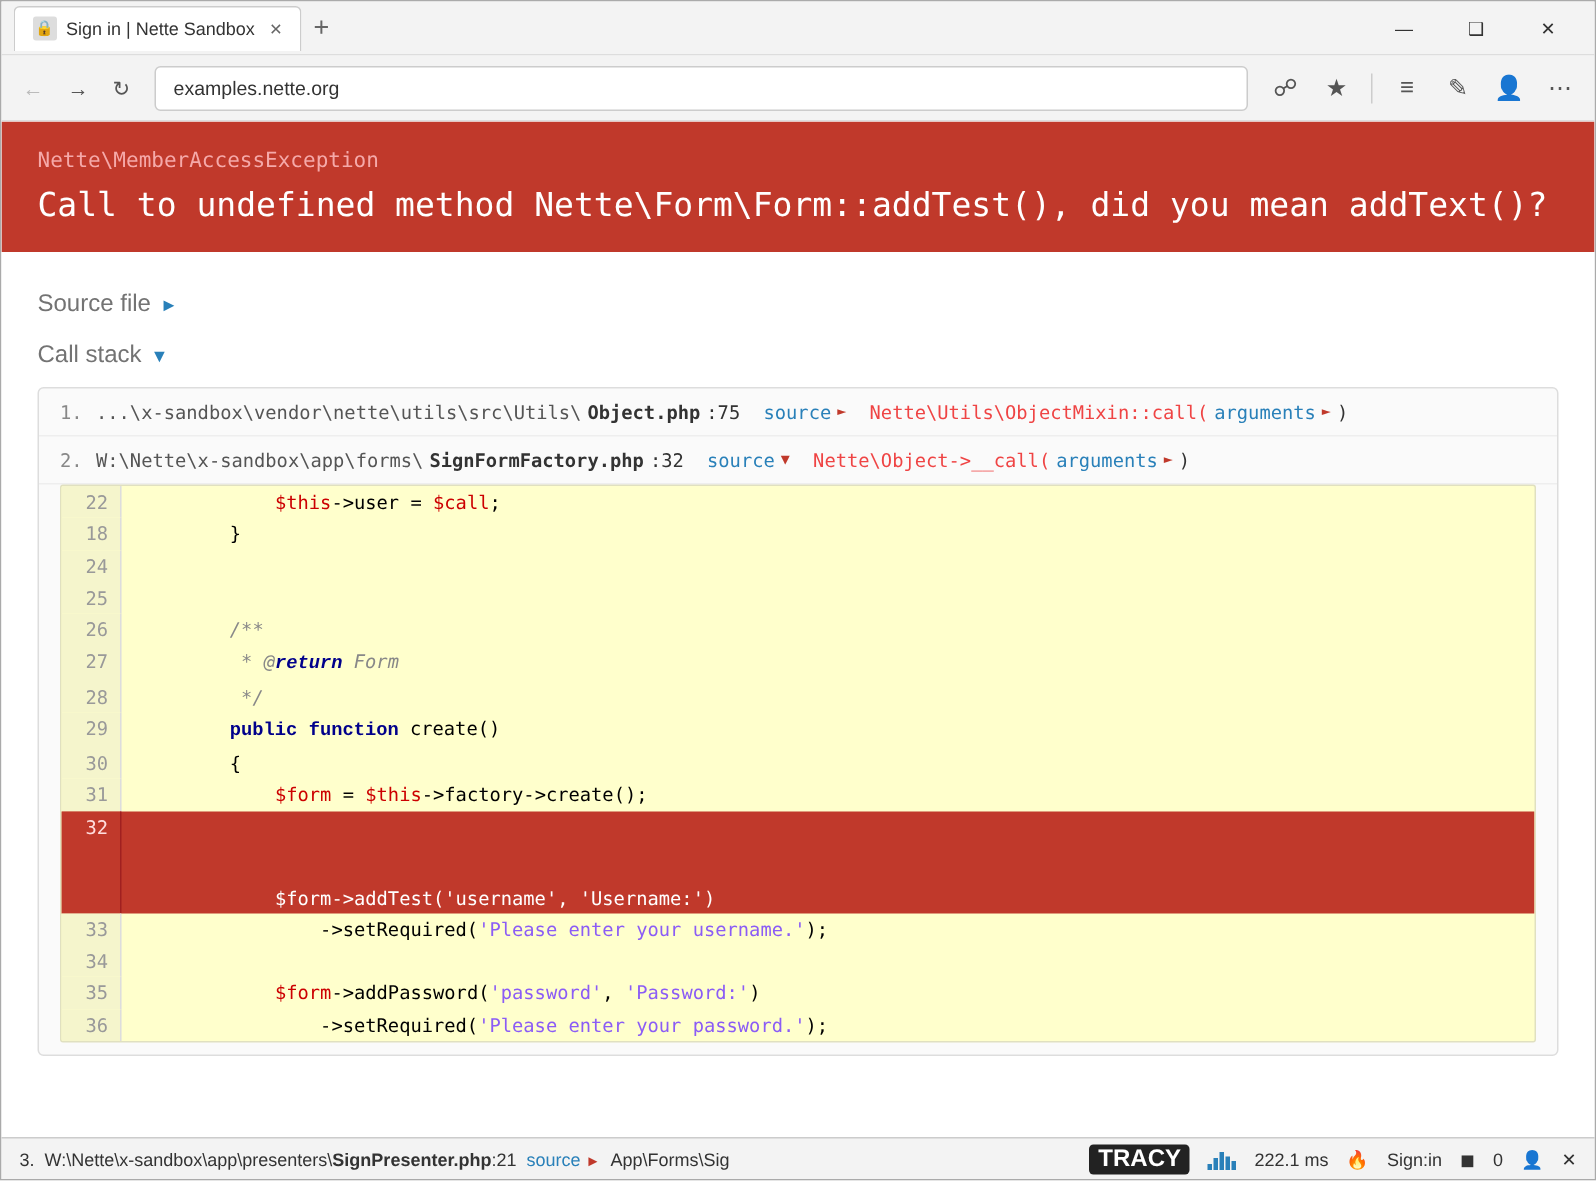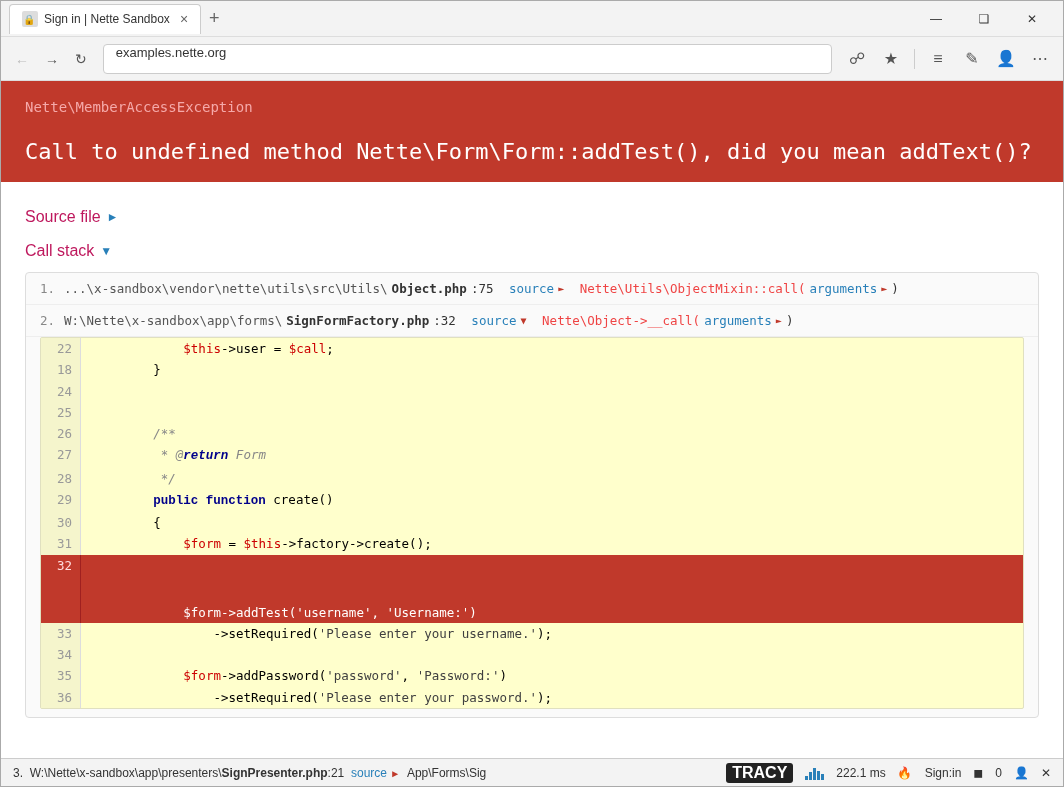--- a/index.html
+++ b/index.html
@@ -13,38 +13,38 @@
     .tab { display: flex; align-items: center; background: #fff; border: 1px solid #ccc; border-bottom: none; padding: 6px 12px; font-size: 12px; color: #333; gap: 6px; border-radius: 4px 4px 0 0; height: 30px; }
     .tab-icon { width: 16px; height: 16px; background: #ddd; border-radius: 2px; font-size: 10px; display: flex; align-items: center; justify-content: center; }
     .tab-close { margin-left: 4px; color: #666; font-size: 14px; cursor: pointer; }
     .new-tab-btn { background: none; border: none; font-size: 18px; color: #666; cursor: pointer; padding: 4px 8px; }
     .window-controls { margin-left: auto; display: flex; gap: 2px; }
     .win-btn { width: 46px; height: 32px; background: none; border: none; cursor: pointer; font-size: 12px; color: #333; display: flex; align-items: center; justify-content: center; }
 
     .toolbar { background: #f3f3f3; height: 44px; display: flex; align-items: center; padding: 0 8px; gap: 4px; border-bottom: 1px solid #ddd; }
     .nav-btn { background: none; border: none; cursor: pointer; padding: 6px; border-radius: 3px; color: #555; font-size: 14px; display: flex; align-items: center; justify-content: center; }
     .nav-btn.disabled { color: #bbb; cursor: default; }
-    .address-bar { flex: 1; height: 30px; background: #fff; border: 1px solid #ccc; border-radius: 4px; padding: 0 12px; font-size: 13px; color: #333; display: flex; margin: 0 6px; }
+    .address-bar { flex: 1; height: 30px; background: #fff; border: 1px solid #ccc; border-radius: 4px; padding: 0 12px; font-size: 13px; color: #333; display: flex; align-items: center; margin: 0 6px; }
     .toolbar-right { display: flex; gap: 4px; align-items: center; }
     .toolbar-icon { width: 30px; height: 30px; display: flex; align-items: center; justify-content: center; background: none; border: none; cursor: pointer; color: #555; font-size: 16px; border-radius: 3px; }
 
     
     .page-content { flex: 1; overflow-y: auto; background: #fff; }
 
     
     .error-header { background: #c0392b; padding: 18px 24px; }
-    .error-type { color: #f5a9a9; font-size: 14px; font-family: monospace; margin-bottom: 24px; }
+    .error-type { color: #f5a9a9; font-size: 14px; font-family: monospace; margin-bottom: 10px; }
     .error-message { color: #fff; font-size: 22px; font-weight: 300; font-family: monospace; }
 
     
     .main-content { padding: 16px 24px; background: #fff; }
 
     
     .section-header { display: flex; align-items: center; gap: 6px; margin: 10px 0; cursor: pointer; }
-    .section-title { color: #be185d; font-size: 16px; font-weight: 500; }
+    .section-title { color: #737373; font-size: 16px; font-weight: 500; }
     .triangle { color: #2980b9; font-size: 12px; }
 
     
     .call-stack-section { margin-top: 16px; }
 
     .call-stack-list { border: 1px solid #ddd; border-radius: 4px; padding: 0; background: #fafafa; margin-top: 12px; }
     .call-item { padding: 8px 14px; font-size: 12.5px; font-family: monospace; border-bottom: 1px solid #eee; color: #333; display: flex; align-items: center; gap: 4px; flex-wrap: wrap; }
     .call-item:last-child { border-bottom: none; }
     .call-number { color: #888; min-width: 20px; }
     .call-path { color: #555; }
@@ -61,21 +61,21 @@
     .code-line { display: flex; align-items: stretch; line-height: 1.7; }
     .code-line.highlight { background: #c0392b; color: #fff; }
     .line-num { min-width: 40px; padding: 0 8px; color: #999; text-align: right; border-right: 1px solid #ddd; background: #f5f5cc; user-select: none; }
     .code-line.highlight .line-num { background: #c0392b; color: #ffdddd; border-right-color: #a02020; }
     .line-content { padding: 0 12px; white-space: pre; }
     .code-line.highlight .line-content { color: #fff; margin-top: 47px; }
 
     
     .kw { color: #00008b; font-weight: bold; font-family: Liberation Mono, monospace; }
     .var { color: #c00; }
-    .str { color: #404040; }
+    .str { color: #8b5cf6; }
     .cm { color: #888; font-style: italic; }
 
     
     .status-bar { background: #f3f3f3; border-top: 1px solid #ccc; height: 28px; display: flex; align-items: center; padding: 0 12px; font-size: 12px; color: #333; gap: 12px; }
     .tracy-badge { background: #222; color: #fff; padding: 1px 6px; border-radius: 3px; font-size: 16px; font-weight: bold; }
     .bar-chart { display: flex; align-items: flex-end; gap: 1px; height: 14px; }
     .bar { width: 3px; background: #2980b9; }
     .flame-icon { color: #e67e22; }
 
     .spacer { flex: 1; }

